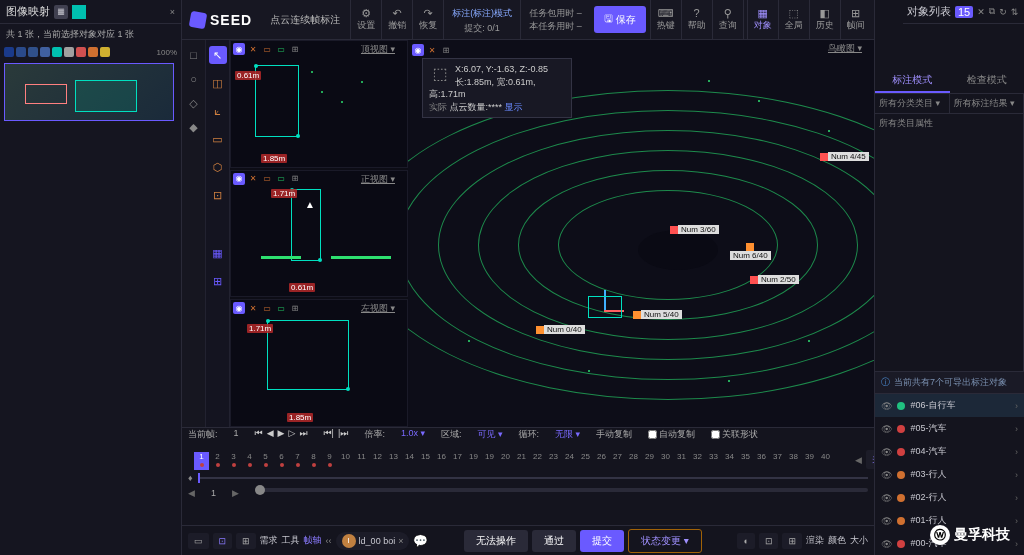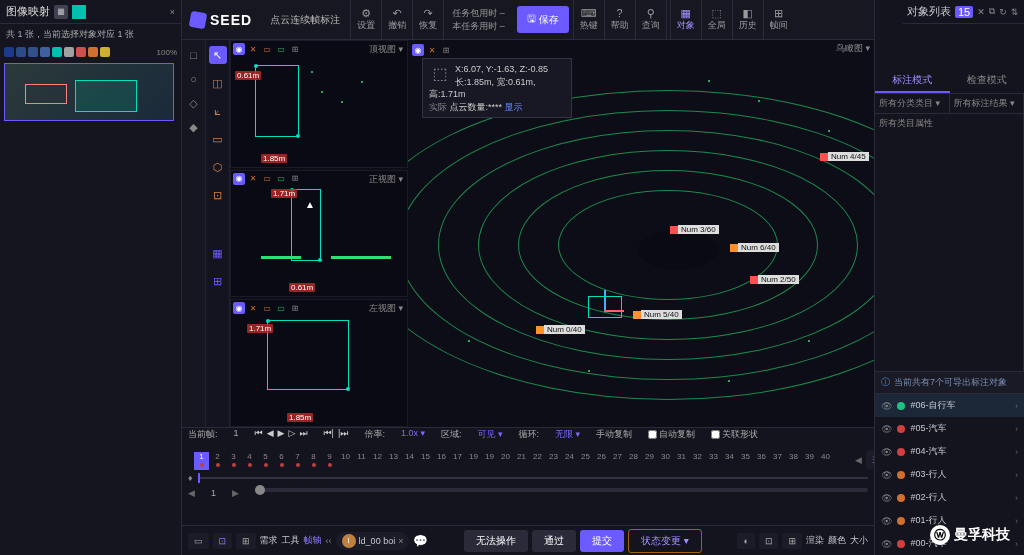--- a/index.html
+++ b/index.html
@@ -35,21 +35,21 @@
 .vtool { width: 24px; background: #161620; display: flex; flex-direction: column; align-items: center; padding-top: 6px; gap: 6px; border-right: 1px solid #222230; }
 .vtool2 { width: 24px; background: #141420; display: flex; flex-direction: column; align-items: center; padding-top: 6px; gap: 10px; border-right: 1px solid #222230; }
 .vbtn { width: 18px; height: 18px; display: flex; align-items: center; justify-content: center; border-radius: 3px; cursor: pointer; font-size: 11px; color: #888; }
 .vbtn.active { background: #6a5aff; color: #fff; }
 .vbtn.orange { color: #d08040; }
 .vbtn.grid { color: #6a5aff; }
 
 .views { display: flex; flex: 1; min-width: 0; }
 .left-views { width: 178px; display: flex; flex-direction: column; gap: 2px; }
 .view-box { position: relative; background: #0a0a14; border: 1px solid #1a1a28; flex: 1; overflow: hidden; }
-.view-title { position: absolute; top: 2px; right: 4px; font-size: 9px; color: #888; }
+.view-title { position: absolute; top: 2px; right: 12px; font-size: 9px; color: #888; text-decoration: underline; }
 .view-iconrow { position: absolute; top: 2px; left: 2px; display: flex; gap: 2px; }
 .vicon { width: 12px; height: 12px; display: flex; align-items: center; justify-content: center; border-radius: 2px; font-size: 8px; }
 .pc { position: absolute; border-radius: 50%; }
 .dim-label { position: absolute; background: rgba(180,40,40,0.85); color: #fff; padding: 0 2px; font-size: 8px; border-radius: 1px; }
 .bbox-mini { position: absolute; border: 1px solid #00e0c0; }
 .bbox-mini::before, .bbox-mini::after { content:""; position:absolute; width:4px; height:4px; background:#00e0c0; border-radius:50%; }
 .bbox-mini::before { left:-2px; top:-2px; }
 .bbox-mini::after { right:-2px; bottom:-2px; }
 
 .main-view { flex: 1; position: relative; background: #0d0d18; overflow: hidden; min-width: 0; }
@@ -154,20 +154,24 @@
         </div>
       <div class="top-btn">
           <span class="ic">↶</span>
           <span>撤销</span>
         </div>
       <div class="top-btn">
           <span class="ic">↷</span>
           <span>恢复</span>
         </div>
       <div class="top-btn" style="min-width:70px">
+          <span class="status-pill">标注(标注)模式</span>
+          <span>提交: 0/1</span>
+        </div>
+      <div class="top-btn" style="min-width:70px">
           <span>任务包用时 –</span>
           <span>本任务用时 –</span>
         </div>
       <div class="save-btn">
           <span>🖫</span>
           <span>保存</span>
         </div>
       <div class="top-btn">
           <span class="ic">⌨</span>
           <span>热键</span>
@@ -309,21 +313,21 @@
           <div class="gizmo-x" style="left:196px;top:270px"></div>
           <div style="position:absolute;left:180px;top:256px;width:34px;height:22px;border:1px solid #00e0c0"></div>
         <div class="obj-tag" style="left: 412px; top: 112px;">
               <span class="swatch" style="background:#ff5050"></span>
               <span class="txt">Num 4/45</span>
             </div>
             <div class="obj-tag" style="left: 262px; top: 185px;">
               <span class="swatch" style="background:#ff5050"></span>
               <span class="txt">Num 3/60</span>
             </div>
-            <div class="obj-tag" style="left: 322px; top: 203px;">
+            <div class="obj-tag" style="left: 322px; top: 203px; flex-direction: column;">
               <span class="swatch" style="background:#ff9030"></span>
               <span class="txt">Num 6/40</span>
             </div>
             <div class="obj-tag" style="left: 342px; top: 235px;">
               <span class="swatch" style="background:#ff5050"></span>
               <span class="txt">Num 2/50</span>
             </div>
             <div class="obj-tag" style="left: 225px; top: 270px;">
               <span class="swatch" style="background:#ff9030"></span>
               <span class="txt">Num 5/40</span>

